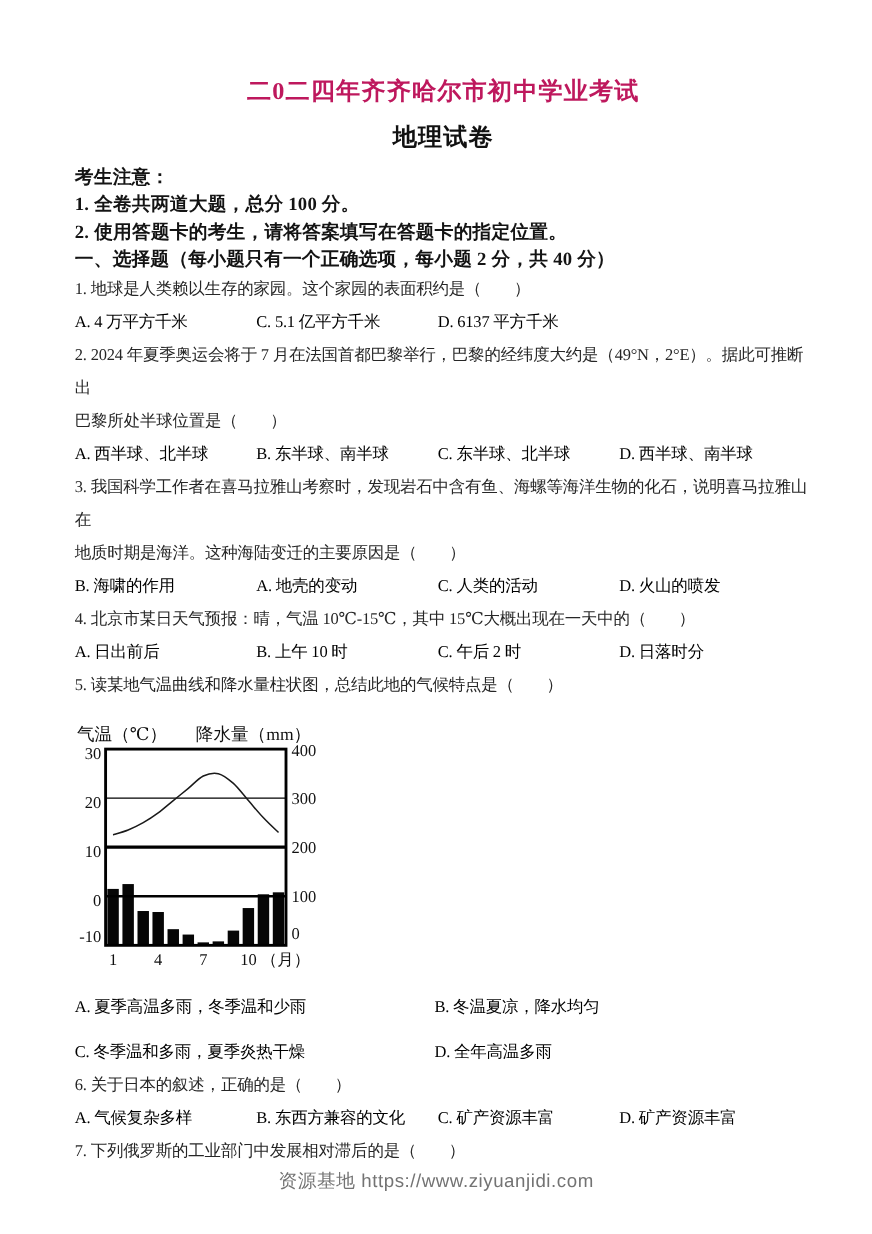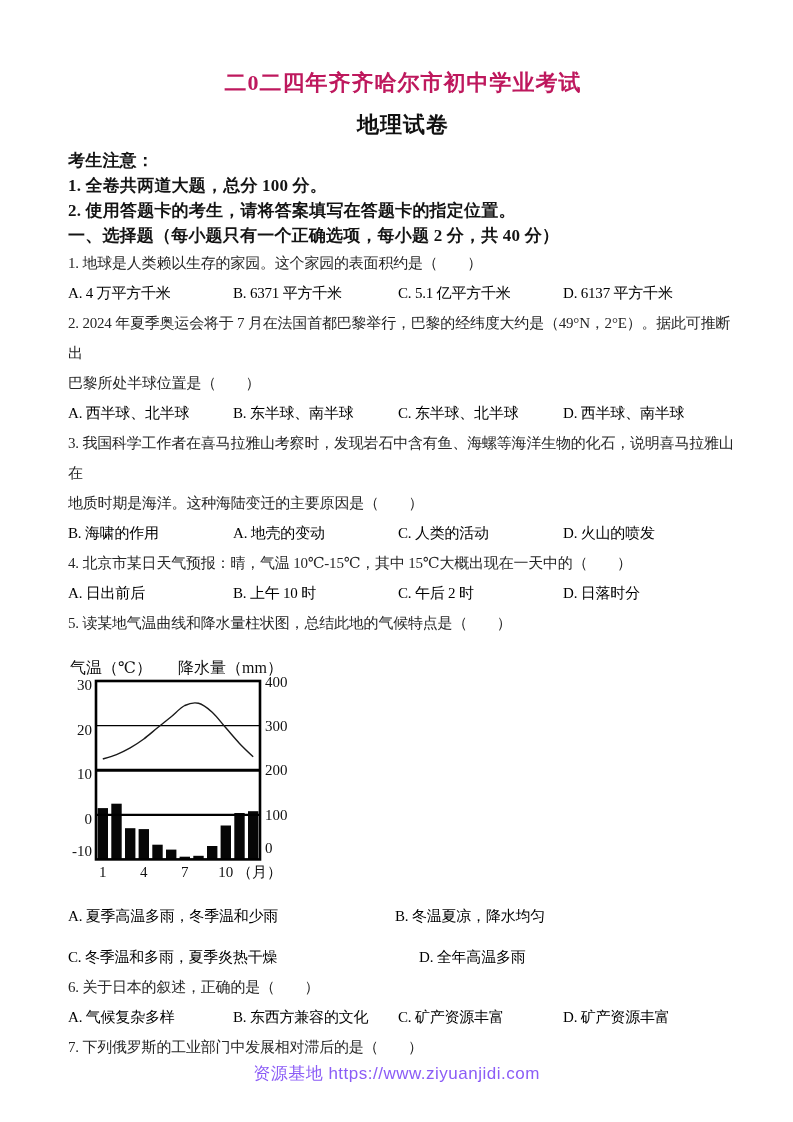--- a/index.html
+++ b/index.html
@@ -28,45 +28,44 @@
   .qline {
     font-size:15px; line-height:30px; color:#262626;
     letter-spacing:-0.2px;
   }
   .opts { display:flex; font-size:15px; line-height:30px; color:#000000; letter-spacing:-0.2px; }
   .opts .o { flex:0 0 auto; width:165px; }
   .opts .o:last-child { width:auto; }
   .opts2 .o1 { flex:0 0 auto; width:327px; }
   .opts2 .o2 { flex:0 0 auto; width:auto; }
   .row5a { margin-top:2px; }
-  .row5b { margin-top:11px;gap:24px; }
+  .row5b { margin-top:11px; }
   .chart-wrap { margin-top:19px; margin-left:0; width:260px; height:242px; }
   #climate-chart text { font-family:"Liberation Serif","DejaVu Serif",serif; fill:#101010; }
   .footer {
     position:absolute; top:1062px; left:0; width:793px;
     text-align:center; font-family:"Liberation Sans","DejaVu Sans",sans-serif;
-    font-size:17px; color:#8b5cf6; letter-spacing:0.5px;
+    font-size:17px; color:#737373; letter-spacing:0.5px;
   }
 </style>
 </head>
 <body>
 
 <div class="doc">
   <div class="title">二0二四年齐齐哈尔市初中学业考试</div>
   <div class="subtitle">地理试卷</div>
 
   <div class="hline first">考生注意：</div>
   <div class="hline">1. 全卷共两道大题，总分 100 分。</div>
   <div class="hline">2. 使用答题卡的考生，请将答案填写在答题卡的指定位置。</div>
   <div class="hline">一、选择题（每小题只有一个正确选项，每小题 2 分，共 40 分）</div>
 
   <div class="qline">1. 地球是人类赖以生存的家园。这个家园的表面积约是（　　）</div>
   <div class="opts">
     <span class="o">A. 4 万平方千米</span>
-    <span class="o">B. 6371 平方千米</span>
     <span class="o">C. 5.1 亿平方千米</span>
     <span class="o">D. 6137 平方千米</span>
   </div>
 
   <div class="qline">2. 2024 年夏季奥运会将于 7 月在法国首都巴黎举行，巴黎的经纬度大约是（49°N，2°E）。据此可推断出</div>
   <div class="qline">巴黎所处半球位置是（　　）</div>
   <div class="opts">
     <span class="o">A. 西半球、北半球</span>
     <span class="o">B. 东半球、南半球</span>
     <span class="o">C. 东半球、北半球</span>

